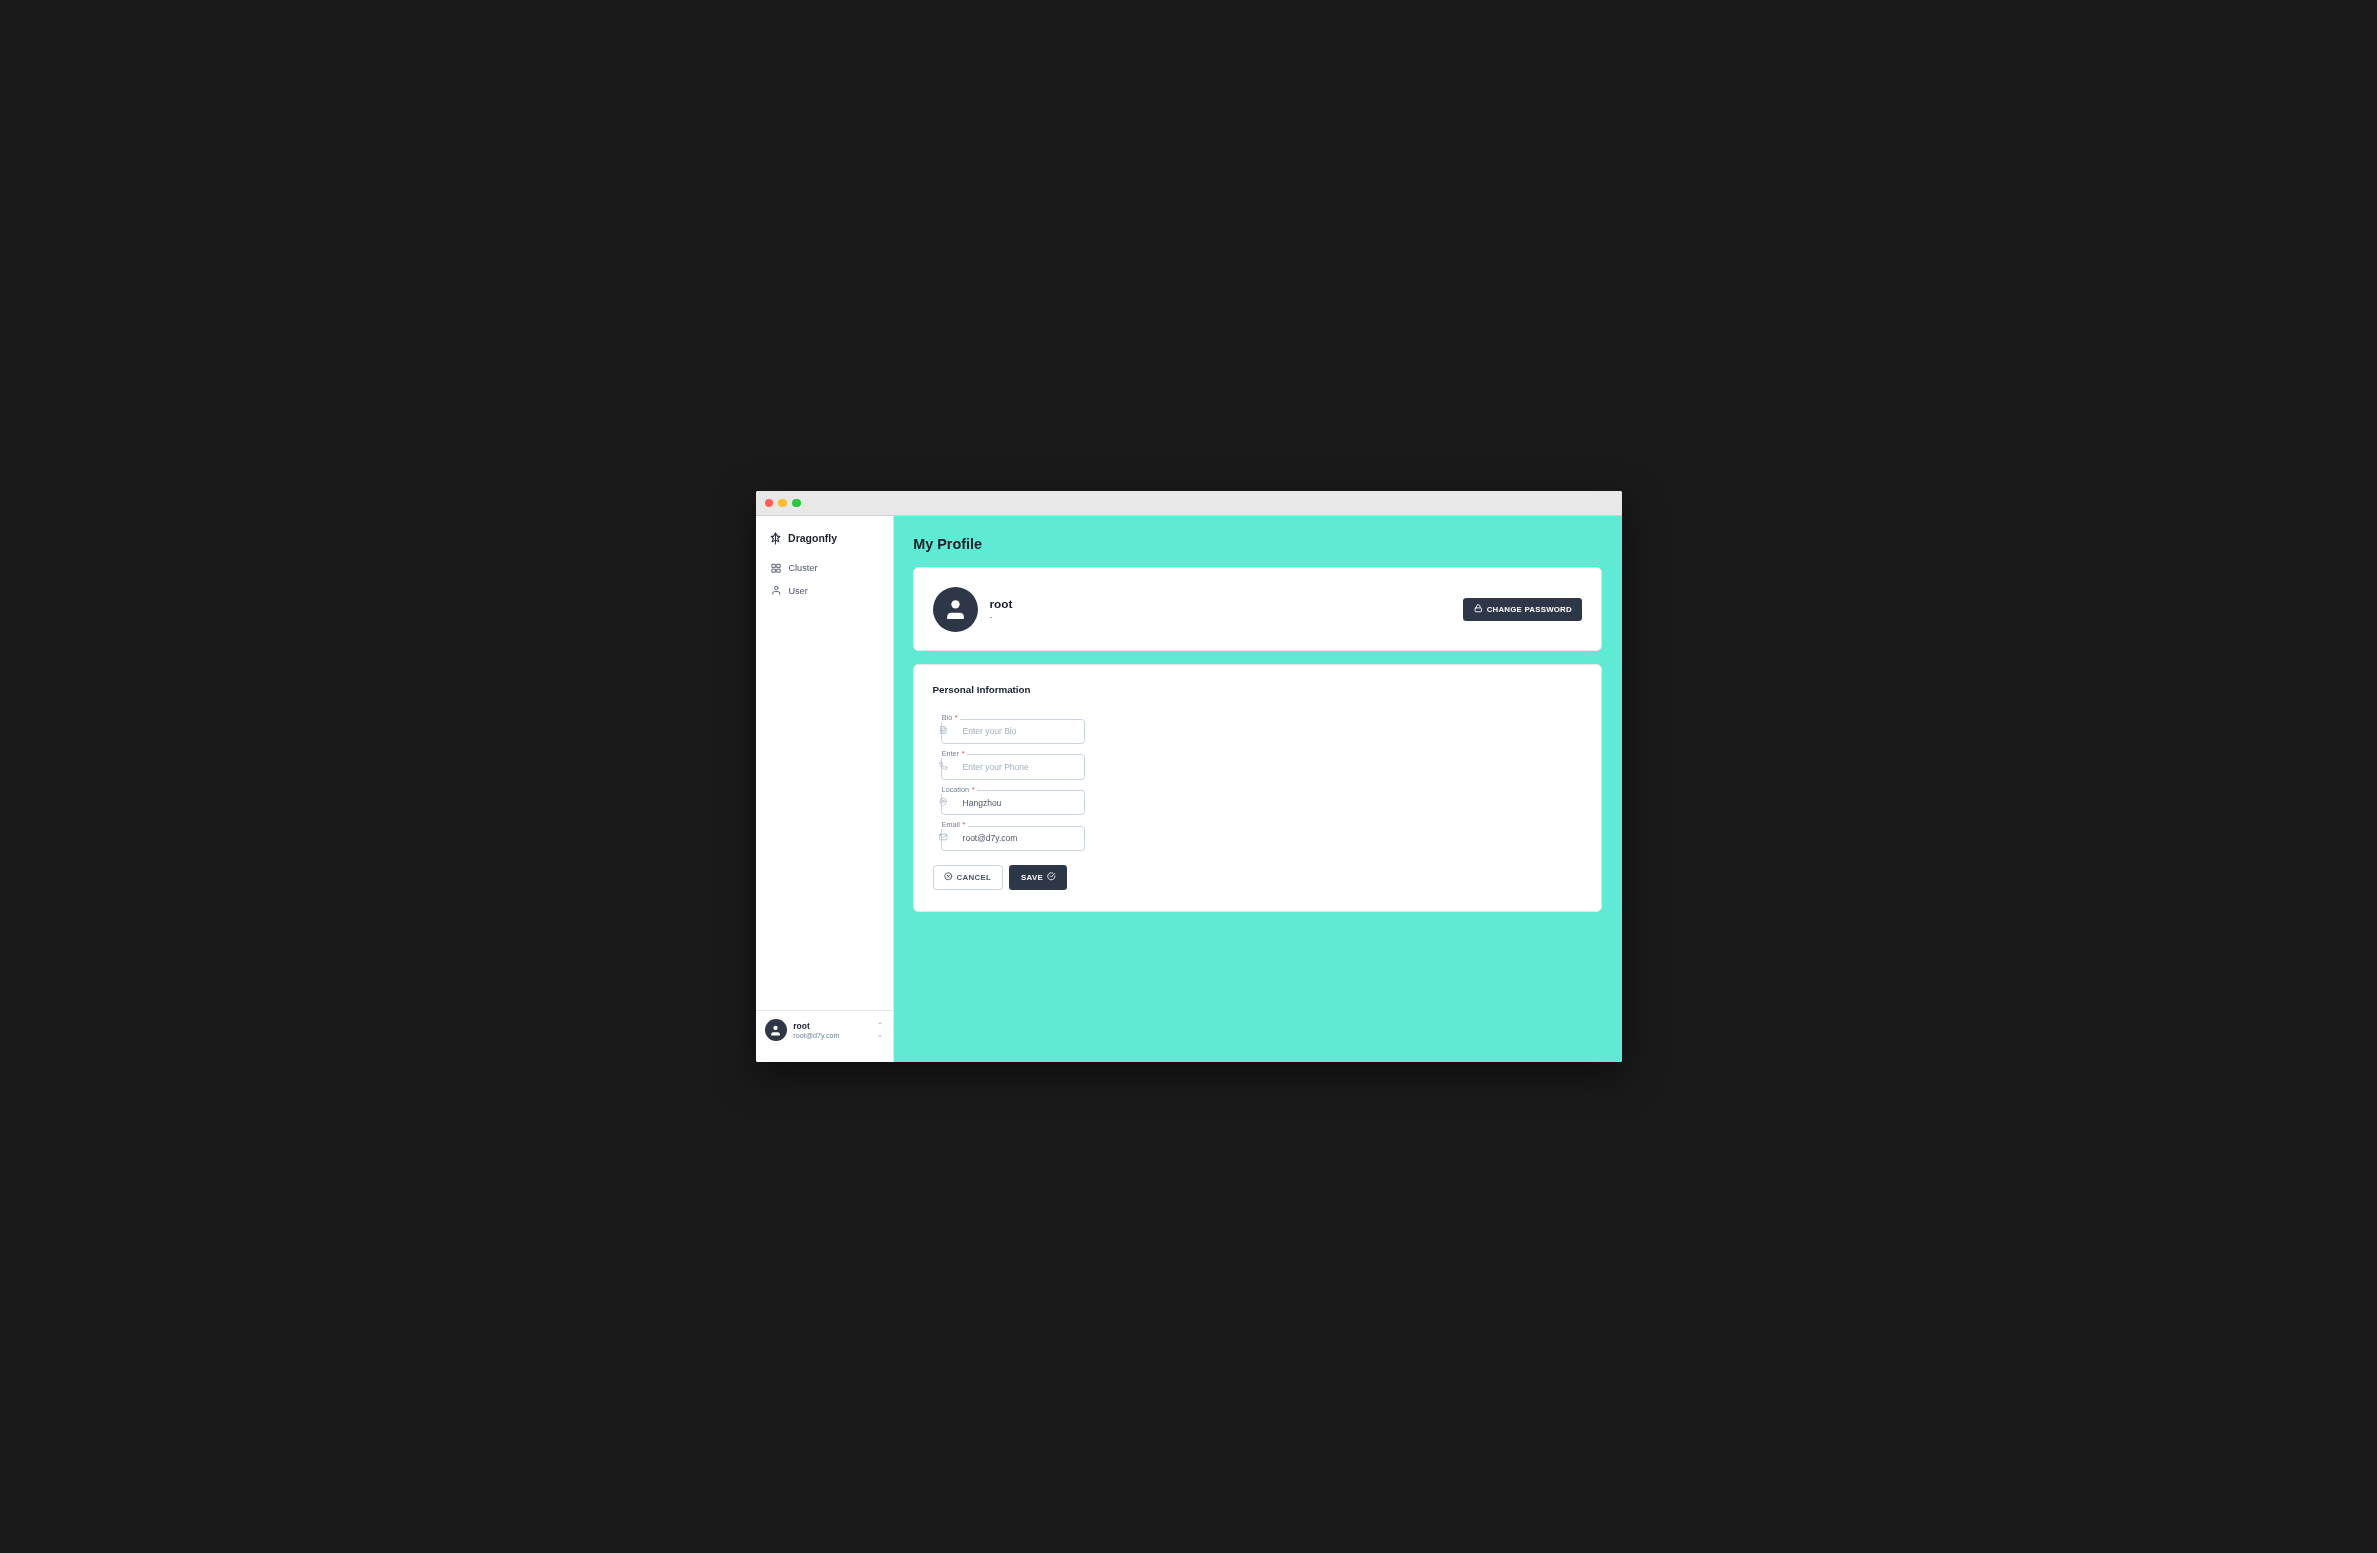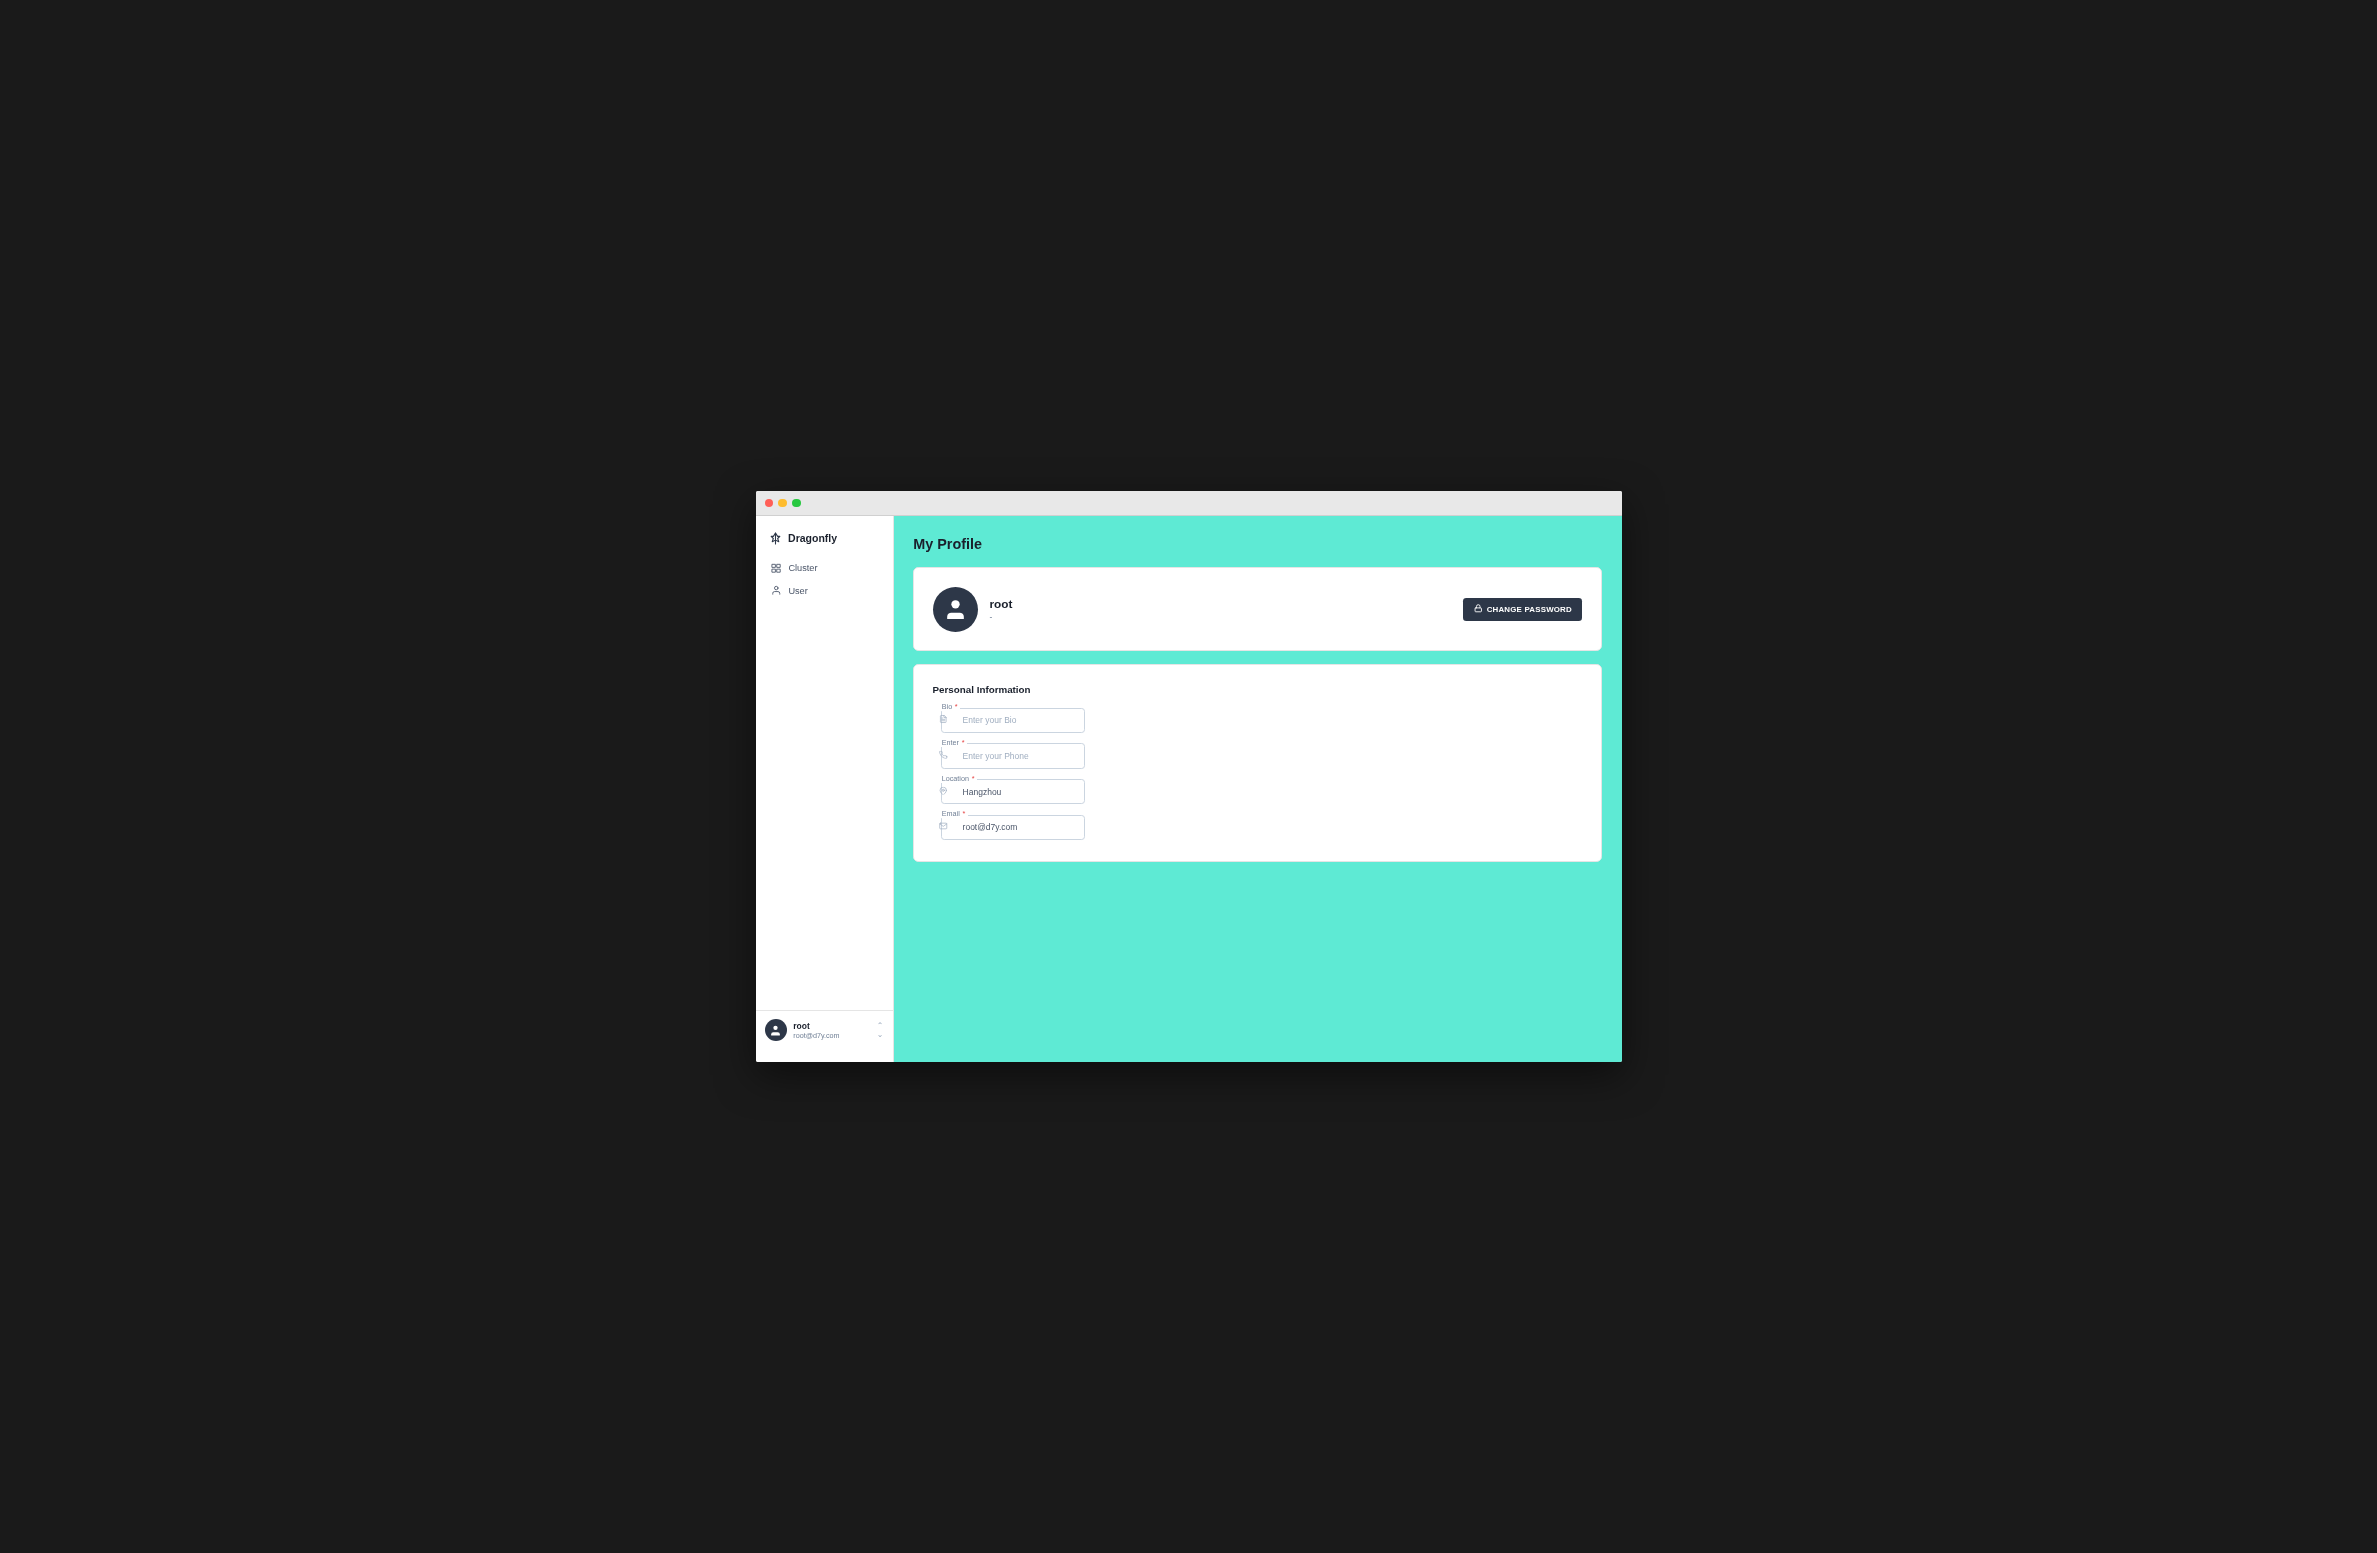--- a/index.html
+++ b/index.html
@@ -229,21 +229,21 @@
       background: #ffffff;
       border: 0.7px solid #e5e5e5;
       border-radius: 5.3px;
       padding: 18.4px 18.4px 21px 18.4px;
     }
 
     .section-title {
       font-size: 9.8px;
       font-weight: 600;
       color: #1a202c;
-      margin-bottom: 13px;
+      margin-bottom: 24px;
     }
 
     .form-grid {
       display: flex;
       flex-direction: column;
       gap: 10.5px;
       max-width: 144px;
     }
 
     .field-wrapper {
@@ -477,18 +477,39 @@
               <svg width="8.5" height="8.5" viewBox="0 0 24 24" fill="none" stroke="#a0aec0" stroke-width="2" stroke-linecap="round" stroke-linejoin="round">
                 <path d="M4 4h16c1.1 0 2 .9 2 2v12c0 1.1-.9 2-2 2H4c-1.1 0-2-.9-2-2V6c0-1.1.9-2 2-2z"></path>
                 <polyline points="22,6 12,13 2,6"></polyline>
               </svg>
             </span>
             <input type="text" class="field-input" placeholder="Enter your Email" value="root@d7y.com" style="">
           </div>
 
         </div>
 
+        <div class="form-actions">
+          <button class="cancel-btn">
+            <span>
+              <svg width="8.5" height="8.5" viewBox="0 0 24 24" fill="none" stroke="currentColor" stroke-width="2.5" stroke-linecap="round">
+                <circle cx="12" cy="12" r="10"></circle>
+                <line x1="15" y1="9" x2="9" y2="15"></line>
+                <line x1="9" y1="9" x2="15" y2="15"></line>
+              </svg>
+            </span>
+            <span>CANCEL</span>
+          </button>
+          <button class="save-btn">
+            <span>SAVE</span>
+            <span>
+              <svg width="8.5" height="8.5" viewBox="0 0 24 24" fill="none" stroke="white" stroke-width="2.5" stroke-linecap="round" stroke-linejoin="round">
+                <path d="M22 11.08V12a10 10 0 1 1-5.93-9.14"></path>
+                <polyline points="22 4 12 14.01 9 11.01"></polyline>
+              </svg>
+            </span>
+          </button>
+        </div>
 
       </div>
     </main>
   </div>
 </div>
 
 
 </body></html>

